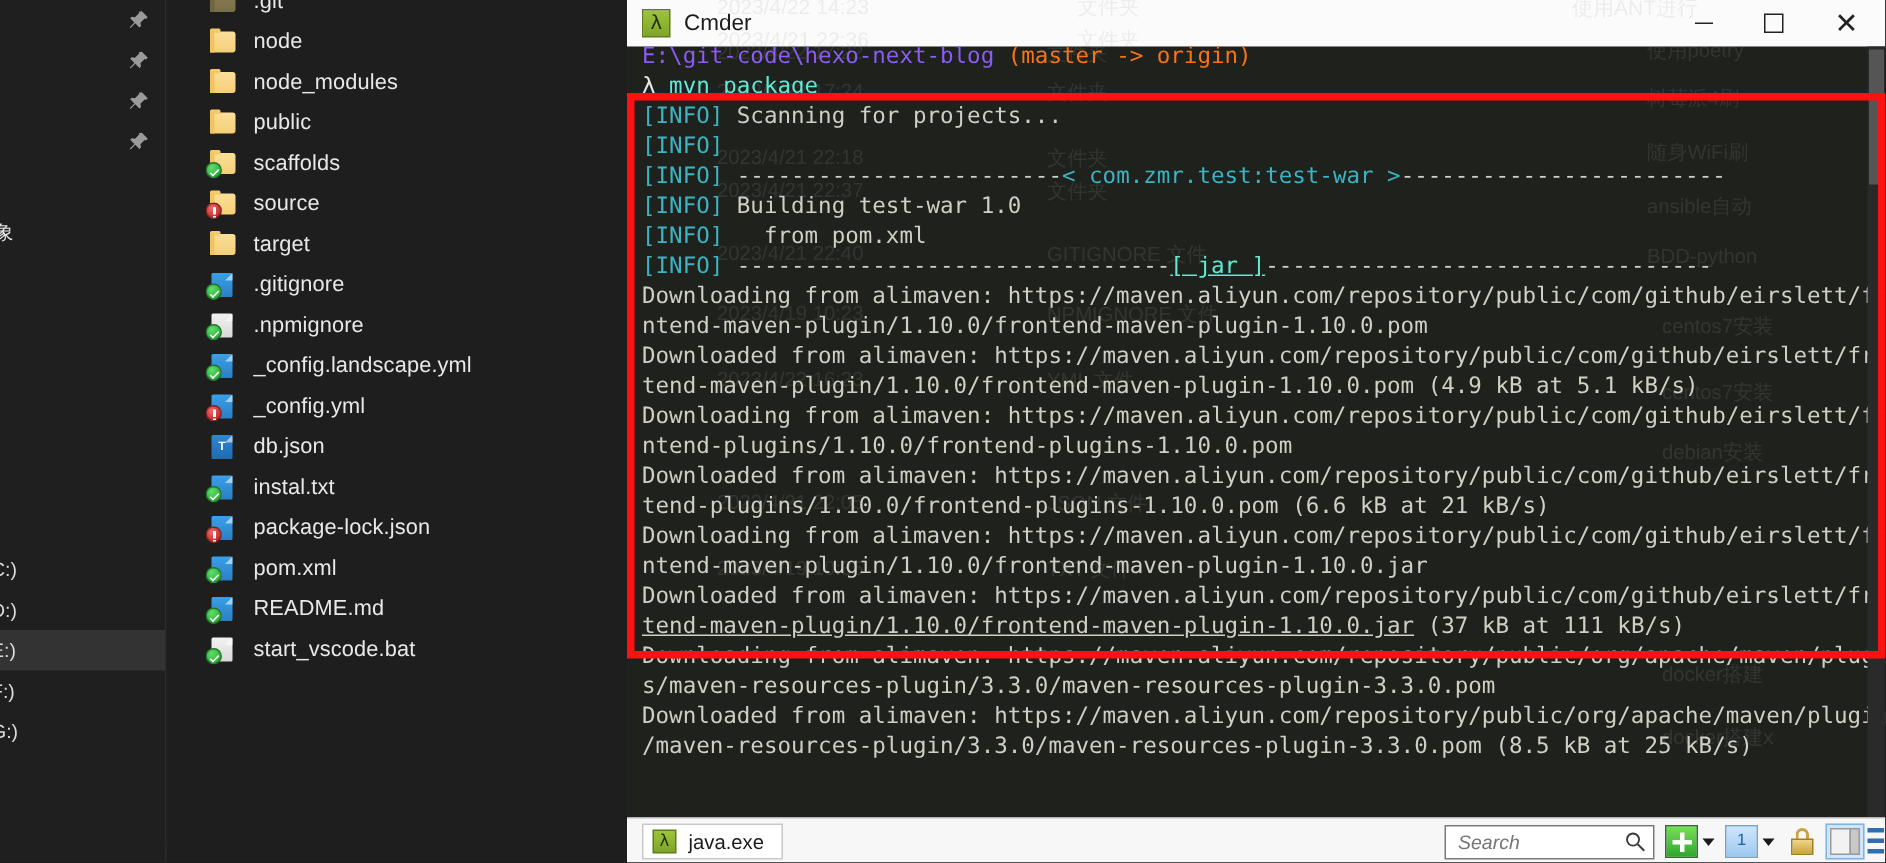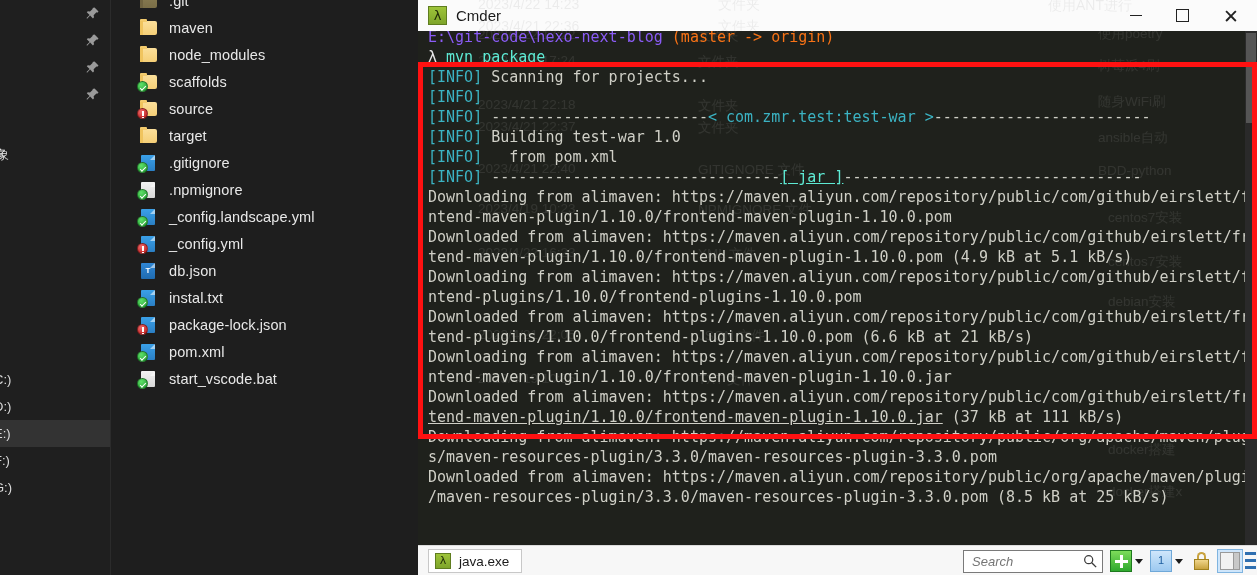--- a/index.html
+++ b/index.html
@@ -197,27 +197,33 @@
         <div class="frow">
           <span class="ficon">
             <span class="ic-folder dark"></span>
           </span>
           <span class="fname">.git</span>
         </div>
         <div class="frow">
           <span class="ficon">
             <span class="ic-folder"></span>
           </span>
-          <span class="fname">maven</span>
+          <span class="fname">node</span>
         </div>
         <div class="frow">
           <span class="ficon">
             <span class="ic-folder"></span>
           </span>
           <span class="fname">node_modules</span>
+        </div>
+        <div class="frow">
+          <span class="ficon">
+            <span class="ic-folder"></span>
+          </span>
+          <span class="fname">public</span>
         </div>
         <div class="frow">
           <span class="ficon">
             <span class="ic-folder"></span>
             <span class="badge ok"></span>
           </span>
           <span class="fname">scaffolds</span>
         </div>
         <div class="frow">
           <span class="ficon">
@@ -280,20 +286,27 @@
             <span class="badge err"></span>
           </span>
           <span class="fname">package-lock.json</span>
         </div>
         <div class="frow">
           <span class="ficon">
             <span class="ic-file blue"></span>
             <span class="badge ok"></span>
           </span>
           <span class="fname">pom.xml</span>
+        </div>
+        <div class="frow">
+          <span class="ficon">
+            <span class="ic-file blue"></span>
+            <span class="badge ok"></span>
+          </span>
+          <span class="fname">README.md</span>
         </div>
         <div class="frow">
           <span class="ficon">
             <span class="ic-file white"></span>
             <span class="badge ok"></span>
           </span>
           <span class="fname">start_vscode.bat</span>
         </div>
       </div>
   </div>

